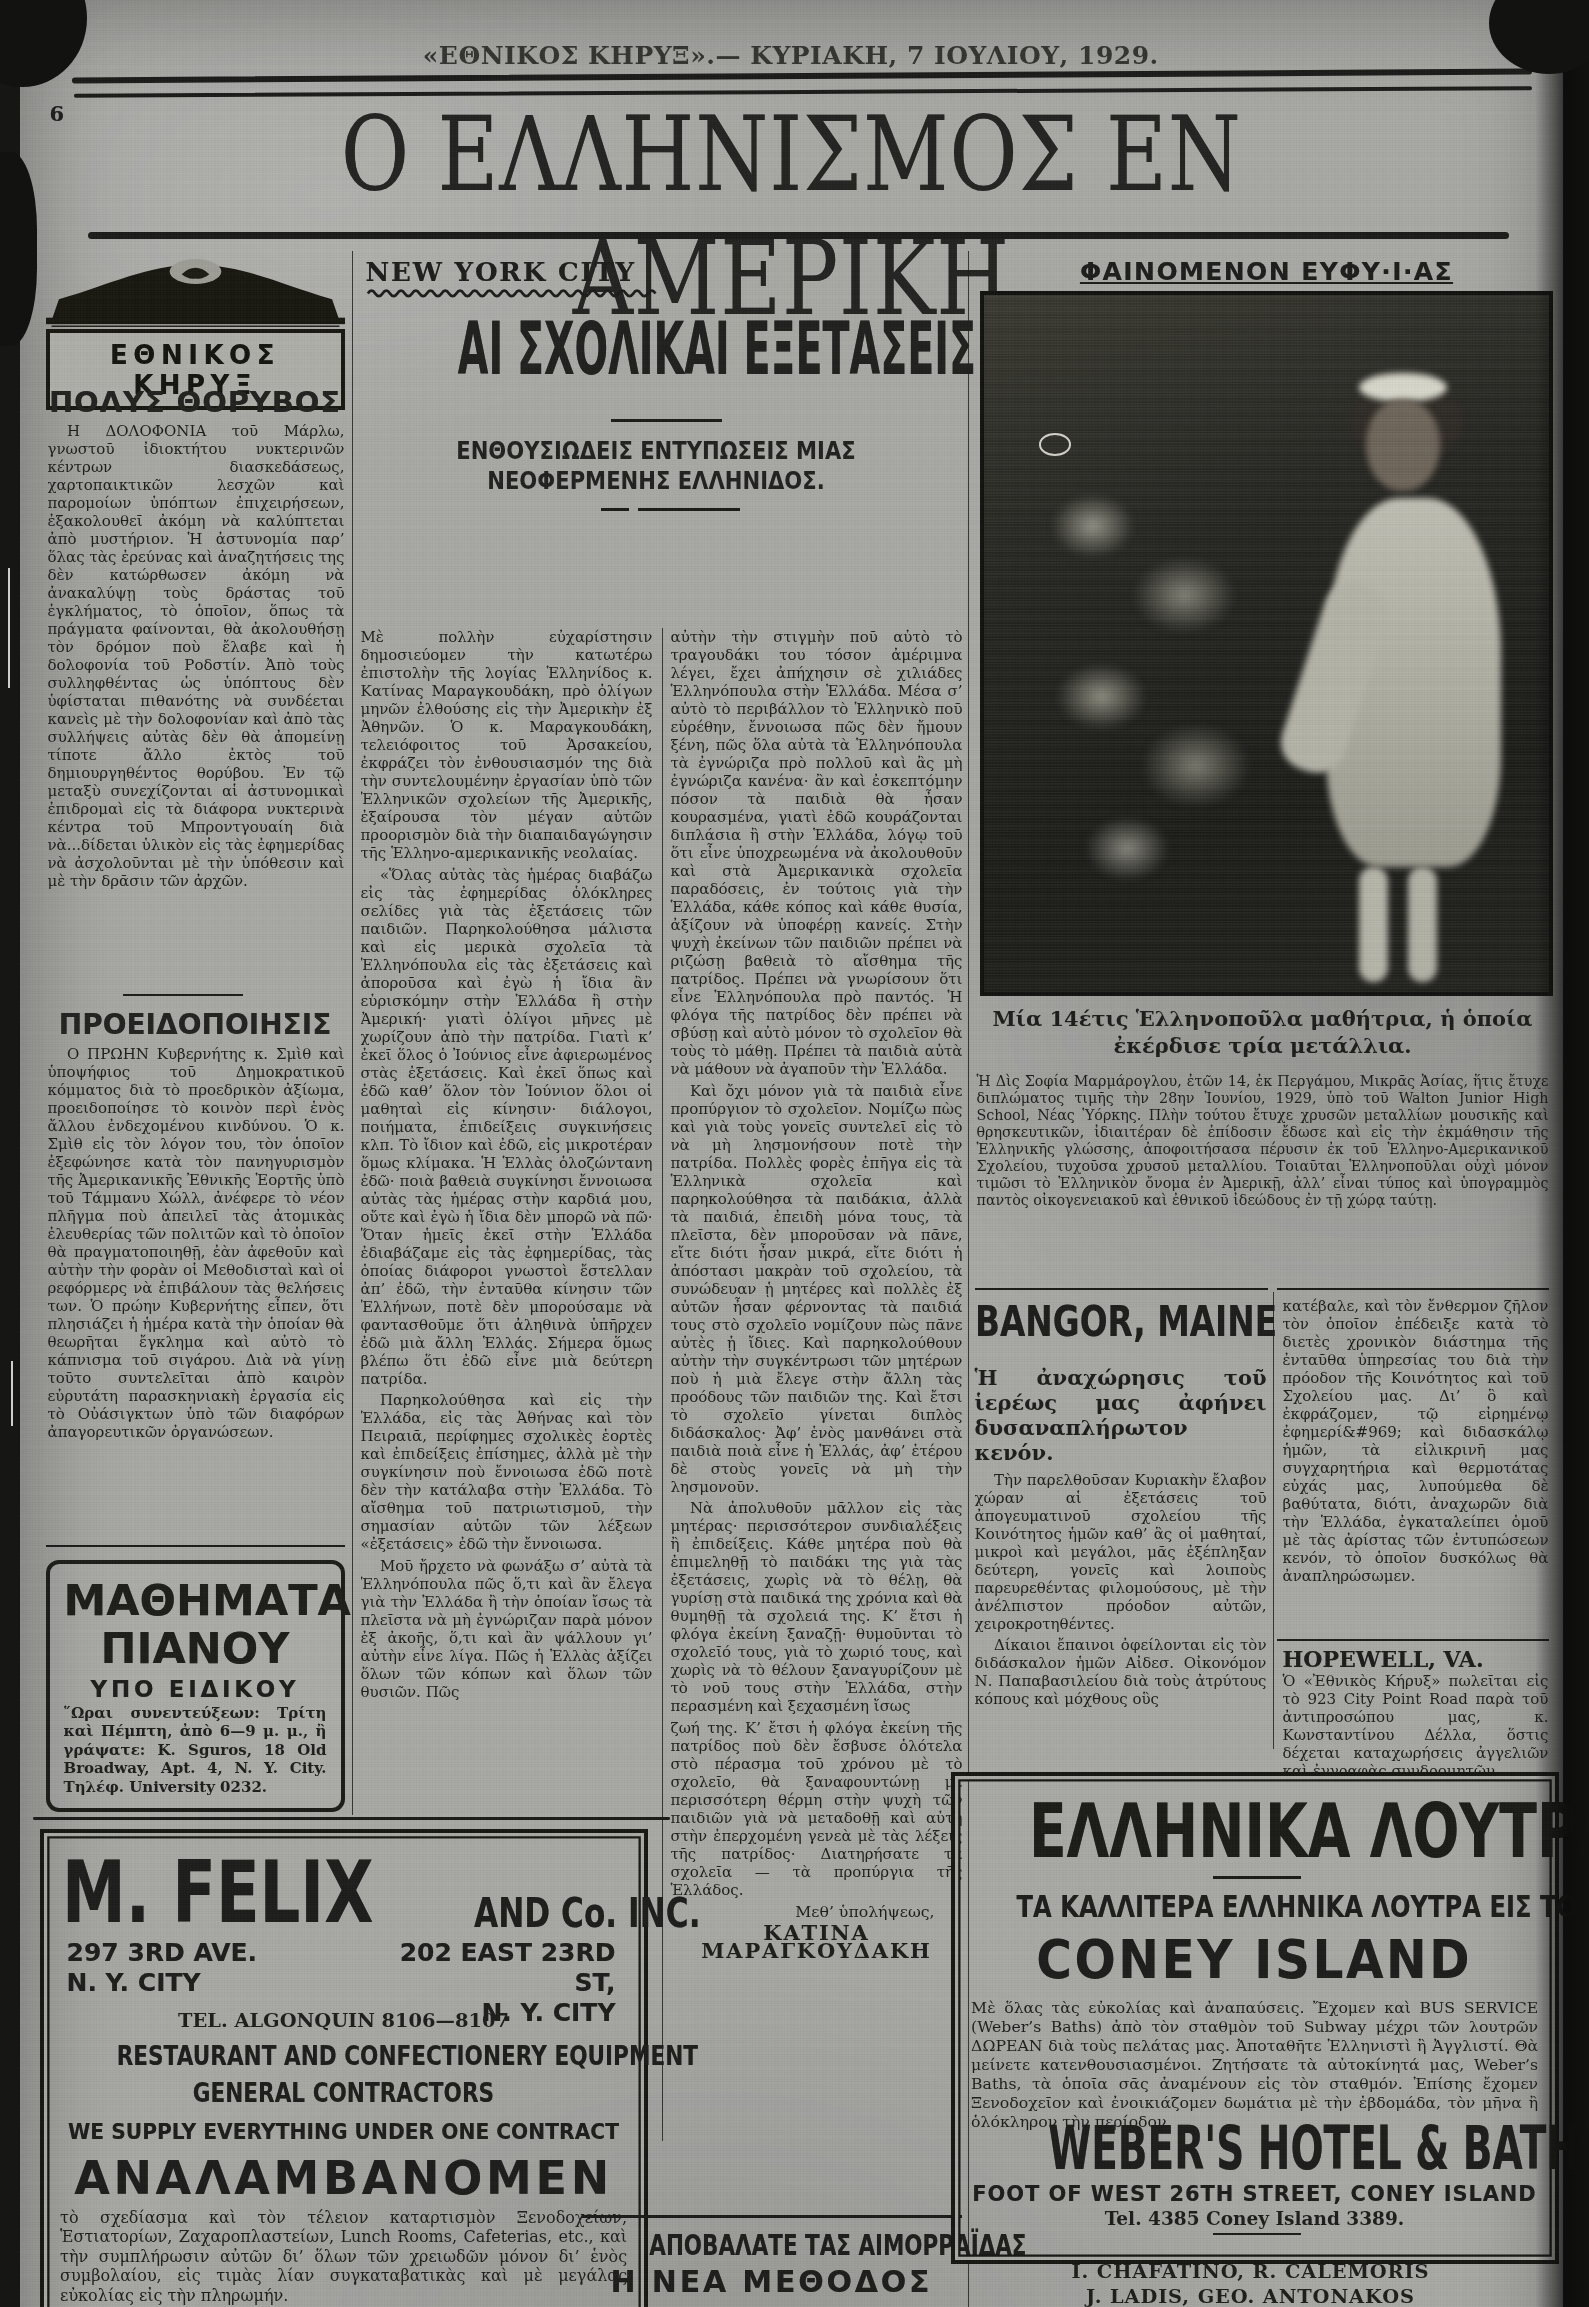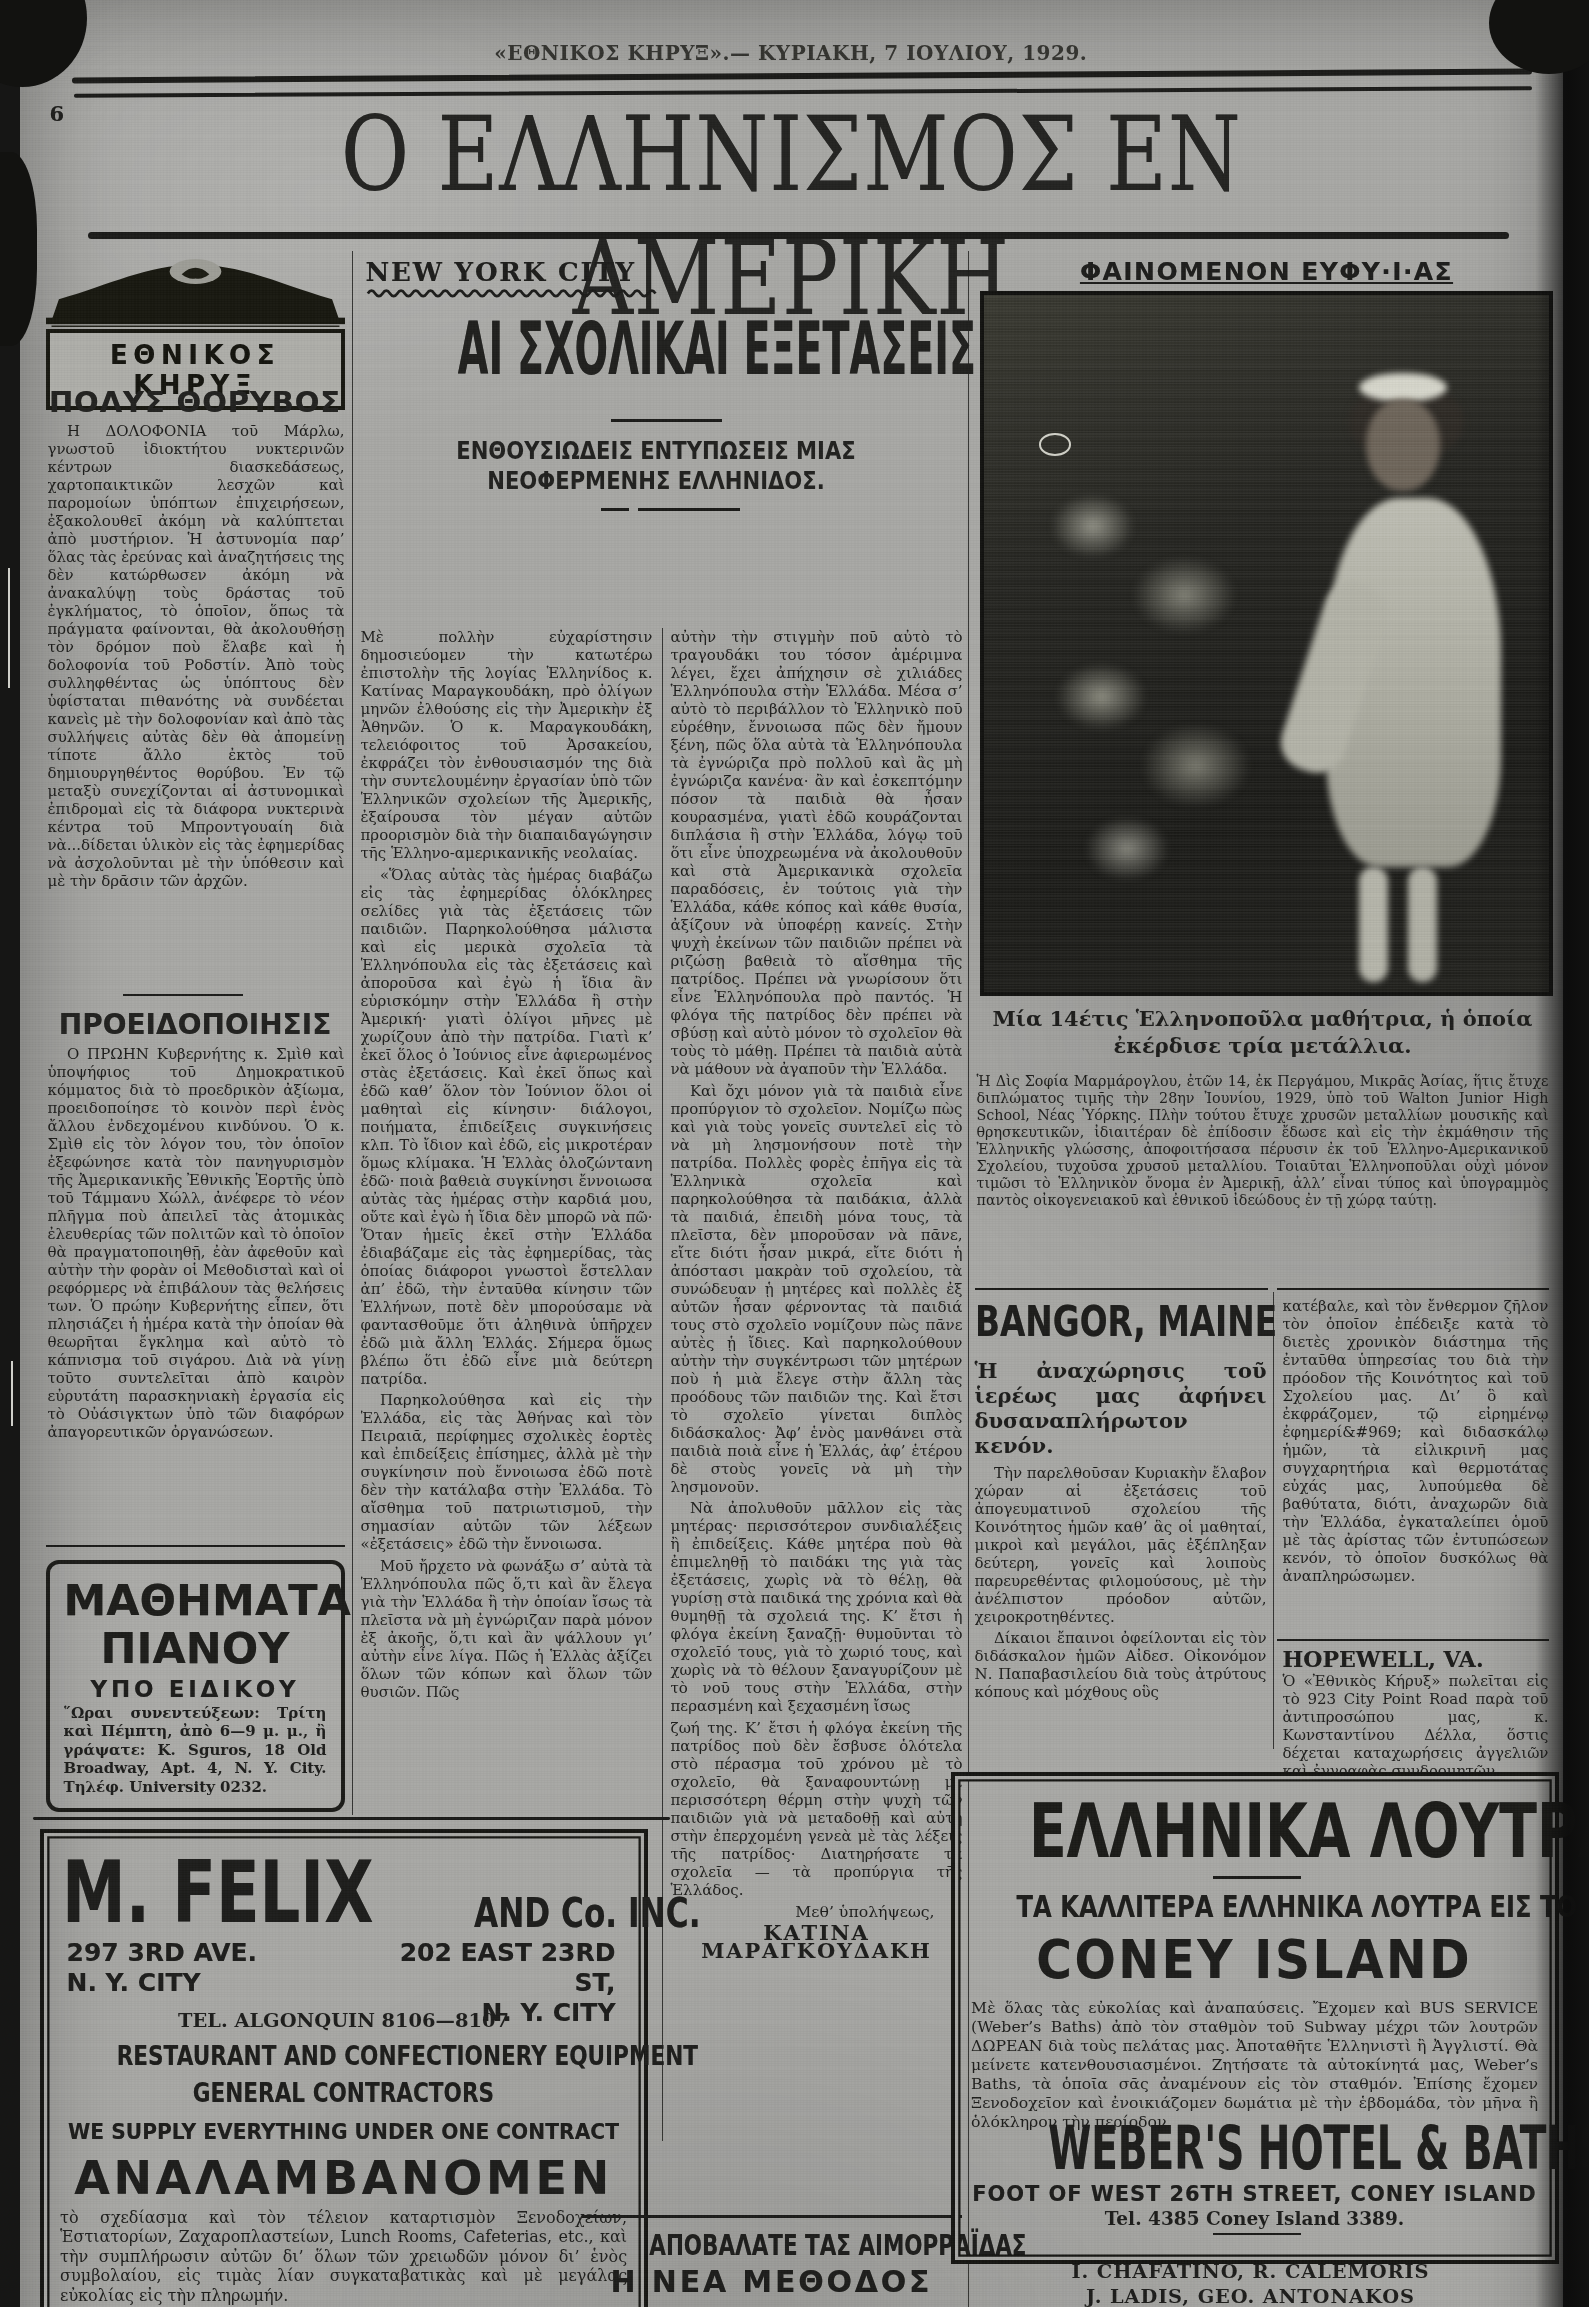--- a/index.html
+++ b/index.html
@@ -25,21 +25,21 @@
   .rule{position:absolute;background:#1b1b19;}
   .serif{font-family:"DejaVu Serif",serif;}
   .ink{text-shadow:0 0 0.5px rgba(20,20,18,.45);}
   .cond{display:inline-block;transform-origin:center;}
   .center{text-align:center;}
   .body-text{font-size:15px;line-height:18px;text-align:justify;}
   .body-text p{margin:0 0 3.7px 0;text-indent:19.4px;}
   .body-text p.noindent{text-indent:0;}
   
   .page-num{font-size:21px;font-weight:bold;}
-  .masthead{width:100%;text-align:center;font-size:20px;font-weight:bold;color:#33332f;
+  .masthead{width:100%;text-align:center;font-size:25px;font-weight:bold;color:#33332f;
     letter-spacing:0.5px;filter:blur(0.2px);}
   .main-headline{width:100%;text-align:center;font-size:95px;line-height:115px;
     color:#232321;letter-spacing:0.9px;filter:blur(0.1px);}
   .main-headline span{display:inline-block;transform:scale(.88,1.08);}
   
   .logo-box{border:4.2px solid #181811;background:#adada8;text-align:center;
     font-family:"DejaVu Sans",sans-serif;font-weight:bold;font-size:26px;
     letter-spacing:5.5px;padding:6.5px 0;color:#15150f;}
   .h-polys{font-family:"DejaVu Sans",sans-serif;font-weight:bold;font-size:29px;
     text-align:center;letter-spacing:0.9px;color:#222220;}
@@ -216,21 +216,21 @@
   </div>
   <div class="abs caption" style="left:958px;top:1005px;width:572px;">Μία 14έτις Ἑλληνοποῦλα μαθήτρια, ἡ ὁποία ἐκέρδισε τρία μετάλλια.</div>
   <div class="abs body-text" style="left:958px;top:1073px;width:572px;font-size:14.3px;line-height:17px;">
     <p class="noindent">Ἡ Δὶς Σοφία Μαρμάρογλου, ἐτῶν 14, ἐκ Περγάμου, Μικρᾶς Ἀσίας, ἥτις ἔτυχε διπλώματος τιμῆς τὴν 28ην Ἰουνίου, 1929, ὑπὸ τοῦ Walton Junior High School, Νέας Ὑόρκης. Πλὴν τούτου ἔτυχε χρυσῶν μεταλλίων μουσικῆς καὶ θρησκευτικῶν, ἰδιαιτέραν δὲ ἐπίδοσιν ἔδωσε καὶ εἰς τὴν ἐκμάθησιν τῆς Ἑλληνικῆς γλώσσης, ἀποφοιτήσασα πέρυσιν ἐκ τοῦ Ἑλληνο-Αμερικανικοῦ Σχολείου, τυχοῦσα χρυσοῦ μεταλλίου. Τοιαῦται Ἑλληνοποῦλαι οὐχὶ μόνον τιμῶσι τὸ Ἑλληνικὸν ὄνομα ἐν Ἀμερικῇ, ἀλλ’ εἶναι τύπος καὶ ὑπογραμμὸς παντὸς οἰκογενειακοῦ καὶ ἐθνικοῦ ἰδεώδους ἐν τῇ χώρᾳ ταύτῃ.</p>
   </div>
   <div class="rule" style="left:956px;top:1288px;width:293px;height:1.8px;"></div>
   <div class="rule" style="left:1258px;top:1288px;width:272px;height:1.8px;"></div>
 
   <div class="abs" style="left:956px;top:1297px;width:292px;">
     <span class="bangor-head cond ink" style="transform:scaleX(.78);transform-origin:left;">BANGOR, MAINE</span>
-    <div class="bangor-sub" style="margin-top:12px;">Ἡ ἀναχώρησις τοῦ ἱερέως μας ἀφήνει δυσαναπλήρωτον κενόν.</div>
+    <div class="bangor-sub" style="margin-top:19px;">Ἡ ἀναχώρησις τοῦ ἱερέως μας ἀφήνει δυσαναπλήρωτον κενόν.</div>
     <div class="body-text" style="margin-top:5.5px;height:323px;overflow:hidden;">
       <p>Τὴν παρελθοῦσαν Κυριακὴν ἔλαβον χώραν αἱ ἐξετάσεις τοῦ ἀπογευματινοῦ σχολείου τῆς Κοινότητος ἡμῶν καθ’ ἃς οἱ μαθηταί, μικροὶ καὶ μεγάλοι, μᾶς ἐξέπληξαν δεύτερη, γονεῖς καὶ λοιποὺς παρευρεθέντας φιλομούσους, μὲ τὴν ἀνέλπιστον πρόοδον αὐτῶν, χειροκροτηθέντες.</p>
       <p>Δίκαιοι ἔπαινοι ὀφείλονται εἰς τὸν διδάσκαλον ἡμῶν Αἰδεσ. Οἰκονόμον Ν. Παπαβασιλείου διὰ τοὺς ἀτρύτους κόπους καὶ μόχθους οὓς</p>
     </div>
   </div>
   <div class="abs body-text" style="left:1264px;top:1297px;width:266px;">
     <p class="noindent">κατέβαλε, καὶ τὸν ἔνθερμον ζῆλον τὸν ὁποῖον ἐπέδειξε κατὰ τὸ διετὲς χρονικὸν διάστημα τῆς ἐνταῦθα ὑπηρεσίας του διὰ τὴν πρόοδον τῆς Κοινότητος καὶ τοῦ Σχολείου μας. Δι’ ὃ καὶ ἐκφράζομεν, τῷ εἰρημένῳ ἐφημερί&amp;#969; καὶ διδασκάλῳ ἡμῶν, τὰ εἰλικρινῆ μας συγχαρητήρια καὶ θερμοτάτας εὐχάς μας, λυπούμεθα δὲ βαθύτατα, διότι, ἀναχωρῶν διὰ τὴν Ἑλλάδα, ἐγκαταλείπει ὁμοῦ μὲ τὰς ἀρίστας τῶν ἐντυπώσεων κενόν, τὸ ὁποῖον δυσκόλως θὰ ἀναπληρώσωμεν.</p>
   </div>
   <div class="rule" style="left:1258px;top:1639px;width:272px;height:1.8px;"></div>
   <div class="abs" style="left:1264px;top:1646px;width:266px;">

